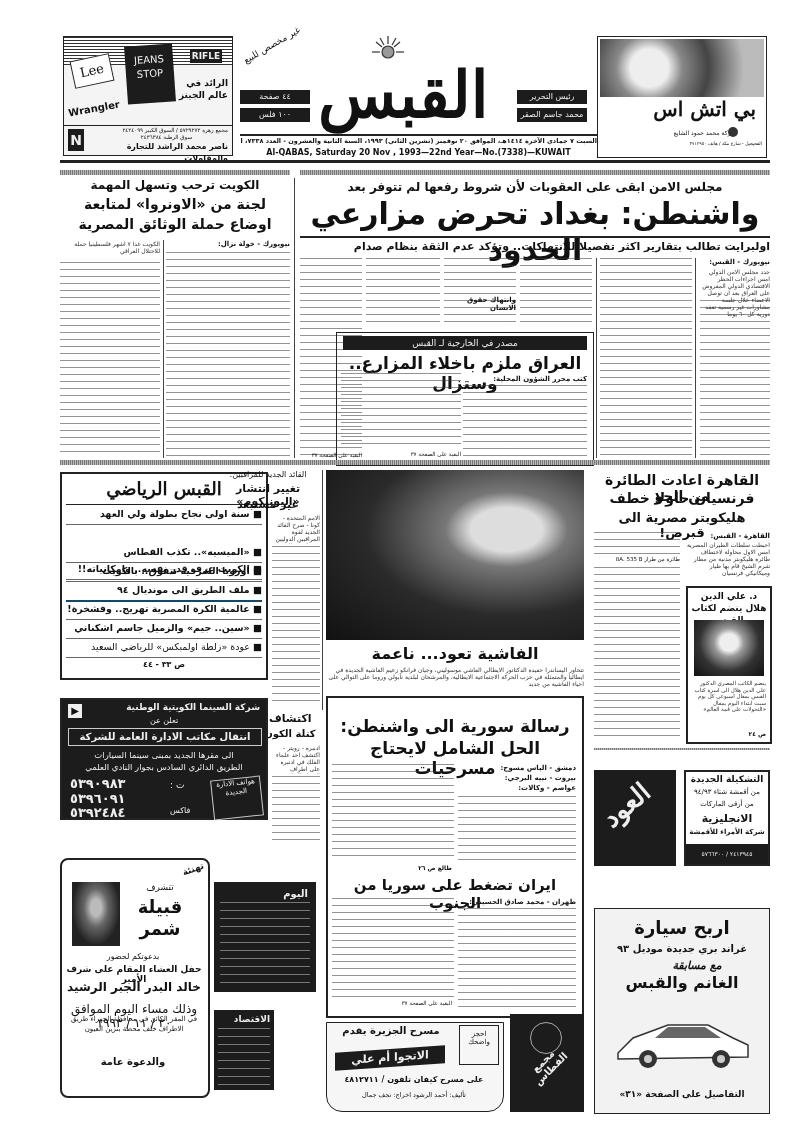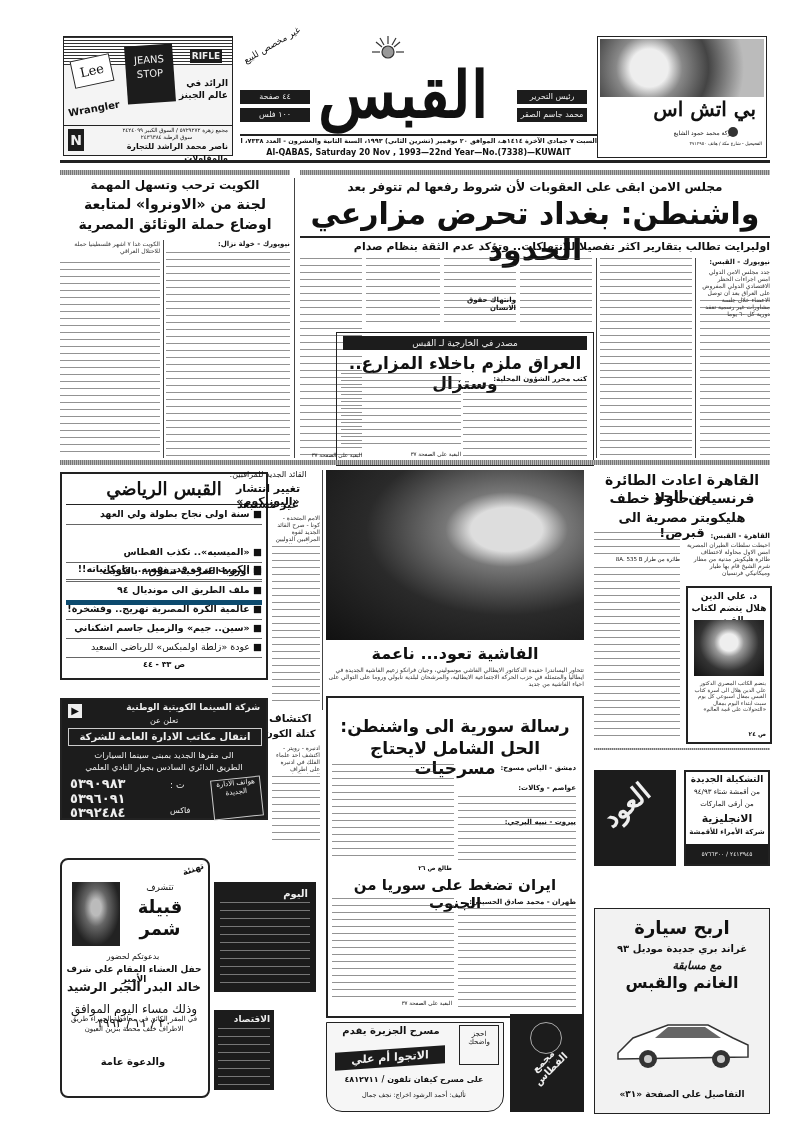--- a/index.html
+++ b/index.html
@@ -112,21 +112,21 @@
 <div class="abs col-sep" style="left:294px;top:178px;height:280px;"></div>
 <div class="abs hatch" style="left:60px;top:460px;width:710px;height:5px;"></div>
 
 <div class="abs box" style="left:60px;top:472px;width:208px;height:208px;border-width:2px;">
   <div class="abs rtl" style="left:0;top:4px;width:100%;text-align:center;font-family:'DejaVu Serif',serif;font-size:18px;font-weight:900;">القبس الرياضي</div>
   <div class="abs rule" style="left:4px;top:30px;width:196px;height:1px;"></div>
   <div class="abs rtl" style="left:4px;top:34px;width:196px;height:16px;font-size:9.5px;font-weight:bold;border-bottom:1px solid #666;white-space:nowrap;"><span>■ </span><span>سنة اولى نجاح بطولة ولي العهد</span></div>
   <div class="abs rtl" style="left:4px;top:53px;width:196px;height:16px;font-size:9.5px;font-weight:bold;border-bottom:1px solid #666;white-space:nowrap;margin-top:36px;"><span>■ </span><span>الكويت عرف قدر نفسه.. وامكانياته!!</span></div>
   <div class="abs rtl" style="left:4px;top:72px;width:196px;height:16px;font-size:9.5px;font-weight:bold;border-bottom:1px solid #666;white-space:nowrap;"><span>■ </span><span>«الميسيه».. تكذب الفطاس</span></div>
   <div class="abs rtl" style="left:4px;top:91px;width:196px;height:16px;font-size:9.5px;font-weight:bold;border-bottom:1px solid #666;white-space:nowrap;"><span>■ </span><span>اوروبا الشرقية تتفوق.. بالكويت</span></div>
-  <div class="abs rtl" style="left:4px;top:110px;width:196px;height:16px;font-size:9.5px;font-weight:bold;border-bottom:5px solid #0c4a6e;white-space:nowrap;"><span>■ </span><span>ملف الطريق الى مونديال ٩٤</span></div>
+  <div class="abs rtl" style="left:4px;top:110px;width:196px;height:16px;font-size:9.5px;font-weight:bold;border-bottom:2px solid #0c4a6e;white-space:nowrap;"><span>■ </span><span>ملف الطريق الى مونديال ٩٤</span></div>
   <div class="abs rtl" style="left:4px;top:129px;width:196px;height:16px;font-size:9.5px;font-weight:bold;border-bottom:1px solid #666;white-space:nowrap;"><span>■ </span><span>عالمية الكرة المصرية تهريج.. وفشخرة!</span></div>
   <div class="abs rtl" style="left:4px;top:148px;width:196px;height:16px;font-size:9.5px;font-weight:bold;border-bottom:1px solid #666;white-space:nowrap;"><span>■ </span><span>«سين.. جيم» والزميل جاسم اشكناني</span></div>
   <div class="abs rtl" style="left:4px;top:167px;width:196px;height:16px;font-size:9.5px;font-weight:normal;border-bottom:1px solid #666;white-space:nowrap;"><span>■ </span><span>عودة «زلطة اولمبكس» للرياضي السعيد</span></div>
   <div class="abs ctr" style="left:0;top:186px;width:100%;font-size:8px;font-weight:bold;">ص ٣٣ - ٤٤</div>
 </div>
 
 <div class="abs rtl" style="left:218px;top:470px;width:100px;font-size:8px;text-align:center;">القائد الجديد للمراقبين:</div>
 <div class="abs rtl" style="left:218px;top:482px;width:100px;font-size:11px;font-weight:bold;text-align:center;">تغيير انتشار «اليونيكوم»</div>
 <div class="abs rtl" style="left:218px;top:498px;width:100px;font-size:11px;font-weight:900;text-align:center;">غير مستبعد</div>
 <div class="abs rtl body-text" style="left:272px;top:514px;width:48px;height:30px;overflow:hidden;">الامم المتحدة - كونا - صرح القائد الجديد لقوة المراقبين الدوليين «يونيكوم» الميجور جنرال فريتس ثابا</div>
@@ -170,21 +170,21 @@
   <div class="abs" style="left:8px;top:105px;font-size:13px;font-weight:bold;letter-spacing:1px;">٥٣٩٢٤٨٤</div>
   <div class="abs rtl" style="left:108px;top:80px;font-size:9px;">ت :</div>
   <div class="abs rtl" style="left:108px;top:106px;font-size:8px;">فاكس</div>
   <div class="abs rtl" style="left:150px;top:78px;width:48px;height:38px;border:1px solid #ccc;font-size:7px;text-align:center;line-height:9px;transform:rotate(-6deg);">هواتف الادارة الجديدة</div>
 </div>
 
 <div class="abs box" style="left:326px;top:696px;width:258px;height:322px;border-width:2px;">
   <div class="abs rtl" style="left:4px;top:18px;width:246px;font-size:17px;font-weight:900;text-align:center;">رسالة سورية الى واشنطن:</div>
   <div class="abs rtl" style="left:4px;top:40px;width:246px;font-size:17px;font-weight:900;text-align:center;">الحل الشامل لايحتاج مسرحيات</div>
   <div class="abs rtl" style="right:6px;top:66px;width:110px;font-size:7px;font-weight:bold;">دمشق - الياس مسوح:</div>
-  <div class="abs rtl" style="right:6px;top:76px;width:110px;font-size:7px;font-weight:bold;margin-top:44px;">بيروت - نبيه البرجي:</div>
+  <div class="abs rtl" style="right:6px;top:76px;width:110px;font-size:7px;font-weight:bold;">بيروت - نبيه البرجي:</div>
   <div class="abs rtl" style="right:6px;top:86px;width:110px;font-size:7px;font-weight:bold;">عواصم - وكالات:</div>
   <div class="abs text-lines" style="right:6px;top:98px;width:118px;height:66px;"></div>
   <div class="abs text-lines" style="left:4px;top:66px;width:122px;height:98px;"></div>
   <div class="abs rtl" style="left:4px;top:166px;width:120px;font-size:6px;font-weight:bold;">طالع ص ٢٦</div>
   <div class="abs rtl" style="left:4px;top:178px;width:246px;font-size:15px;font-weight:900;text-align:center;">ايران تضغط على سوريا من الجنوب</div>
   <div class="abs rtl" style="right:6px;top:200px;width:118px;font-size:7px;font-weight:bold;">طهران - محمد صادق الحسيني:</div>
   <div class="abs text-lines" style="right:6px;top:210px;width:118px;height:104px;"></div>
   <div class="abs text-lines" style="left:4px;top:200px;width:122px;height:100px;"></div>
   <div class="abs rtl" style="left:4px;top:302px;width:120px;font-size:5.5px;">البقية على الصفحة ٣٧</div>
 </div>

